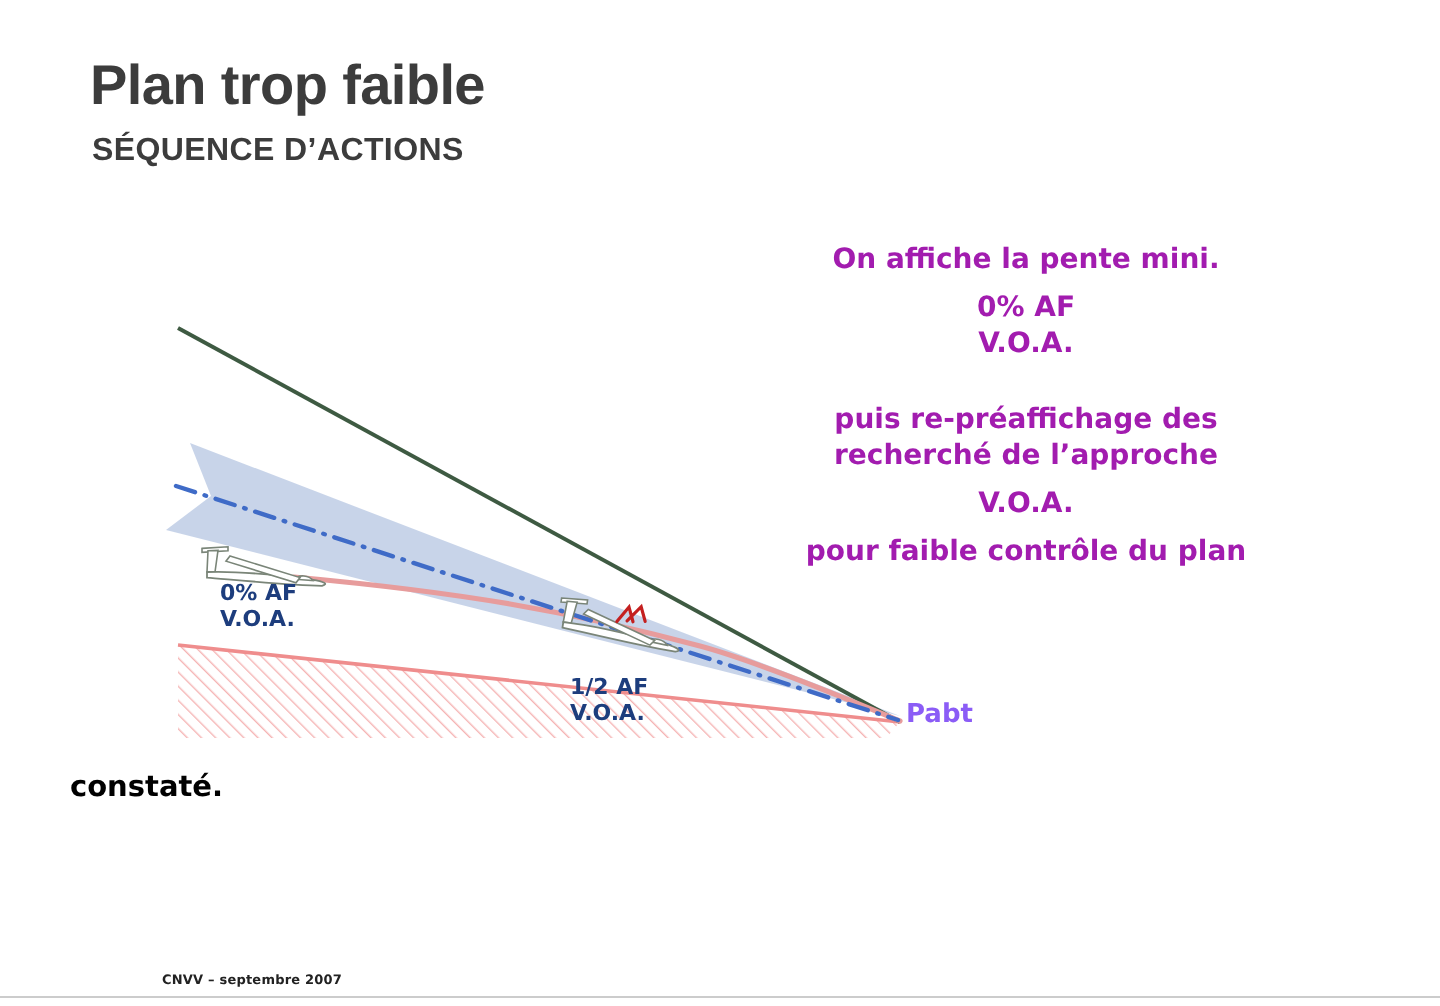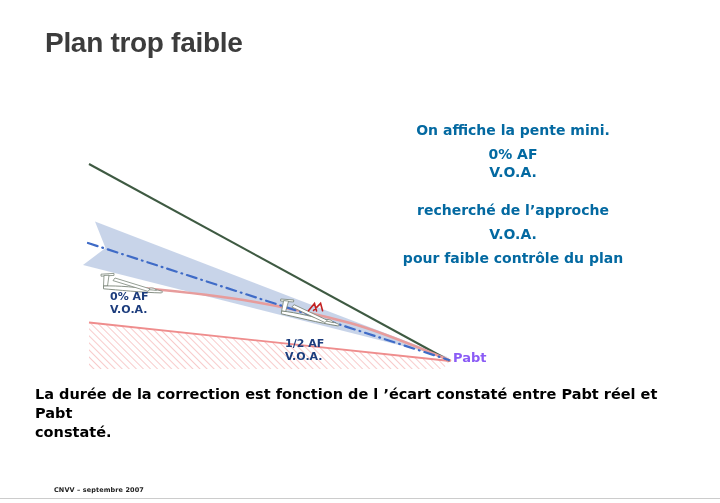--- a/index.html
+++ b/index.html
@@ -15,53 +15,54 @@
   .subtitle{
     position:absolute;left:46px;top:67px;
     font-family:"Liberation Sans",sans-serif;
     font-size:16px;font-weight:600;color:#3c3c3c;letter-spacing:0.2px;
   }
   .diagram-svg{position:absolute;left:0;top:0;}
   .instructions{
     position:absolute;left:383px;top:121px;width:260px;text-align:center;
   }
   .ins-line{
-    margin:0;font-size:14px;font-weight:bold;color:#0369a1;
+    margin:0;font-size:14px;font-weight:bold;color:#a21caf;
     line-height:18px;white-space:nowrap;
   }
   .mb6{margin-bottom:6px;}
   .mb20{margin-bottom:20px;}
   .glider-label{
     position:absolute;color:#1d3d7d;font-size:11px;font-weight:bold;
     line-height:12.5px;white-space:nowrap;
   }
   .lbl-1{left:110px;top:291px;}
   .lbl-2{left:285px;top:338px;}
   .pabt-label{
     position:absolute;left:453px;top:350px;
     font-size:13px;font-weight:bold;color:#8b5cf6;white-space:nowrap;
   }
   .bottom-note{
     position:absolute;left:35px;top:385px;width:660px;
     font-size:14.5px;font-weight:bold;color:#000;line-height:19px;
   }
   .footer{
-    position:absolute;left:14px;top:486px;
+    position:absolute;left:41px;top:486px;
     font-size:6.5px;font-weight:bold;color:#222;letter-spacing:0.1px;padding-left:40px;
   }
   .bottom-rule{
     position:absolute;left:0;top:498px;width:720px;height:1px;background:#cccccc;
   }
 </style>
 </head>
 <body>
 
 <div class="slide">
 
   <div class="title">Plan trop faible</div>
+  <div class="subtitle">SÉQUENCE D’ACTIONS</div>
 
   <svg class="diagram-svg" width="720" height="503" viewBox="0 0 720 503">
     <defs>
       <pattern id="hatchP" width="5" height="5" patternUnits="userSpaceOnUse" patternTransform="rotate(-45)">
         <line x1="0" y1="0" x2="0" y2="5" stroke="#f5b4b4" stroke-width="1.4"></line>
       </pattern>
       <g id="glider">
         <path d="M1,1.2 L14,0.4 L14,2.4 L1,3.2 Z" fill="#ffffff" stroke="#7a8578" stroke-width="0.8"></path>
         <path d="M4,2.4 L9,2.2 L7.5,13 L3.5,13 Z" fill="#ffffff" stroke="#7a8578" stroke-width="0.8"></path>
         <path d="M3.5,13 C18,12.4 38,14.4 56,16.8 C62,17.8 64.5,18.9 61,19.9 C44,19.6 16,16.8 3.5,15.8 Z" fill="#ffffff" stroke="#7a8578" stroke-width="0.9"></path>
@@ -96,25 +97,25 @@
   <div class="glider-label lbl-2">
     <div>1/2 AF</div>
     <div>V.O.A.</div>
   </div>
   <div class="pabt-label">Pabt</div>
 
   <div class="instructions">
     <p class="ins-line mb6">On affiche la pente mini.</p>
     <p class="ins-line">0% AF</p>
     <p class="ins-line mb20">V.O.A.</p>
+    <p class="ins-line">puis re-préaffichage des</p>
     <p class="ins-line mb6">recherché de l’approche</p>
     <p class="ins-line mb6">V.O.A.</p>
     <p class="ins-line">pour faible contrôle du plan</p>
   </div>
 
   <div class="bottom-note">
-    <div>La durée de la correction est fonction de l ’écart constaté entre Pabt réel et Pabt</div>
     <div>constaté.</div>
   </div>
 
   <div class="footer">CNVV – septembre 2007</div>
   <div class="bottom-rule"></div>
 </div>
 
 </body></html>

